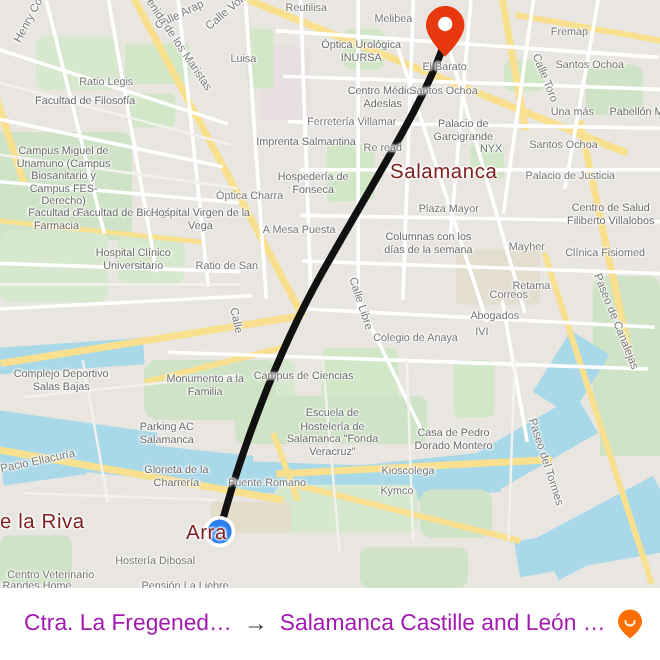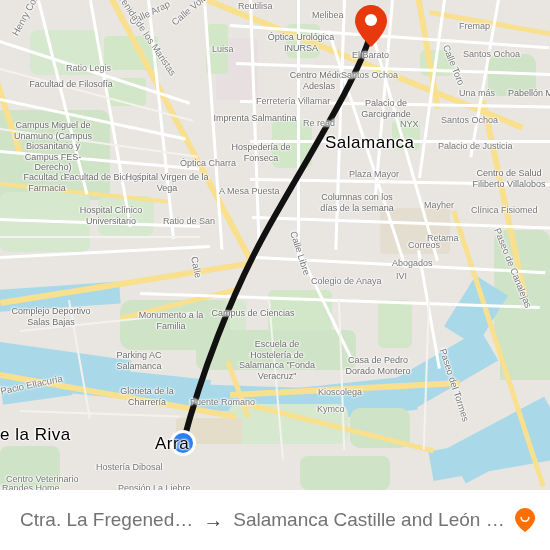--- a/index.html
+++ b/index.html
@@ -37,21 +37,21 @@
 
   
   .lbl{
     position:absolute;color:#6b6b6b;font-size:9px;line-height:10.5px;
     white-space:nowrap;text-align:center;
     text-shadow:0 0 2px #fff,0 0 2px #fff,0 0 3px #fff,1px 0 2px #fff,-1px 0 2px #fff;
     pointer-events:none;
   }
   .lbl.two{white-space:normal;width:86px;}
   .lbl.street{color:#7a7a7a;font-size:9.5px;}
-  .lbl.big{font-size:17px;color:#000000;letter-spacing:.5px;font-weight:400;}
+  .lbl.big{font-size:17px;color:#7f1d1d;letter-spacing:.5px;font-weight:400;}
   .lbl.poi{color:#757575;}
 
   
   .route{position:absolute;left:0;top:0;width:550px;height:490px;}
 
   
   .pin{position:absolute;width:34px;height:44px;}
   .origin-dot{
     position:absolute;width:26px;height:26px;border-radius:50%;
     background:#2d7ff0;border:3px solid #ffffff;box-sizing:border-box;
@@ -80,21 +80,21 @@
   .footer{
     position:absolute;left:0;top:490px;width:550px;height:60px;
     background:#ffffff;display:flex;align-items:center;
   }
   .footer-route{
     display:flex;align-items:center;flex:1;
     padding-left:20px;box-sizing:border-box;gap:10px;
     overflow:hidden;
   }
   .fr-text{
-    font-size:19px;color:#737373;white-space:nowrap;
+    font-size:19px;color:#a21caf;white-space:nowrap;
   }
   .fr-arrow{font-size:20px;color:#3c4043;line-height:1;}
   .brand{
     display:flex;align-items:center;gap:2px;
     padding-right:14px;
   }
   .brand-word{
     font-size:23px;font-weight:bold;color:#111111;letter-spacing:-.6px;
     font-family:"DejaVu Sans","Liberation Sans",sans-serif;
   }
@@ -215,21 +215,21 @@
     <div class="origin-dot" style="left:170px;top:430px;"></div>
 
 
     <div id="map-labels">
         <div class="lbl street" style="left: 2px; top: 8px; transform: rotate(-62deg);">Henry Colle</div>
         <div class="lbl street" style="left: 128px; top: 8px; transform: rotate(-26deg);">Calle Arap</div>
         <div class="lbl street" style="left: 168px; top: 4px; transform: rotate(-40deg);">Calle Volta</div>
         <div class="lbl poi" style="left: 238px; top: 1px; text-align: center;">Reutilisa</div>
         <div class="lbl poi" style="left: 312px; top: 10px;">Melibea</div>
         <div class="lbl street" style="left: 95px; top: 28px; transform: rotate(56deg);">Avenida de los Maristas</div>
-        <div class="lbl poi" style="left: 192px; top: 44px; margin-left: 20px;">Luisa</div>
+        <div class="lbl poi" style="left: 192px; top: 44px;">Luisa</div>
         <div class="lbl two" style="left: 258px; top: 32px;">Óptica Urológica INURSA</div>
         <div class="lbl poi" style="left: 66px; top: 63px;">Ratio Legis</div>
         <div class="lbl poi" style="left: 459px; top: 21px;">Fremap</div>
         <div class="lbl poi" style="left: 463px; top: 49px;">Santos Ochoa</div>
         <div class="lbl poi" style="left: 352px; top: 50px;">El Barato</div>
         <div class="lbl two" style="left: 276px; top: 70px;">Centro Médico Adeslas</div>
         <div class="lbl two" style="left: 28px; top: 79px;">Facultad de Filosofía</div>
         <div class="lbl poi" style="left: 341px; top: 70px;">Santos Ochoa</div>
         <div class="lbl street" style="left: 432px; top: 60px; transform: rotate(68deg);">Calle Toro</div>
         <div class="lbl two" style="left: 505px; top: 88px;">Pabellón M La Alam</div>

